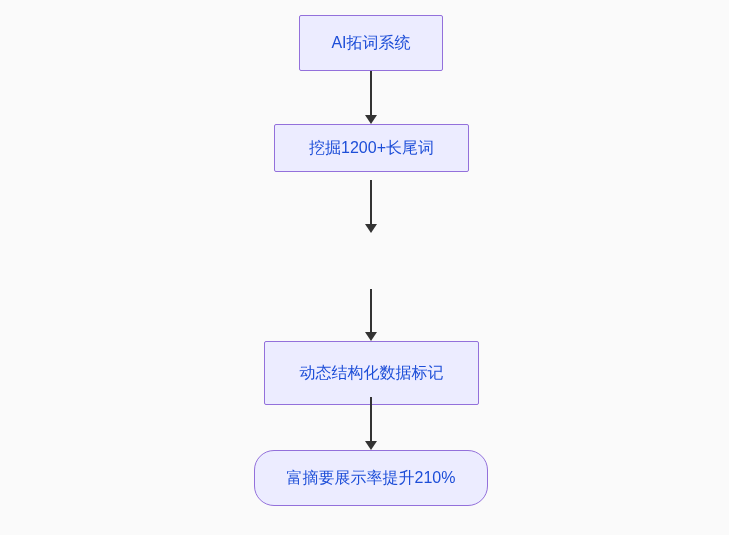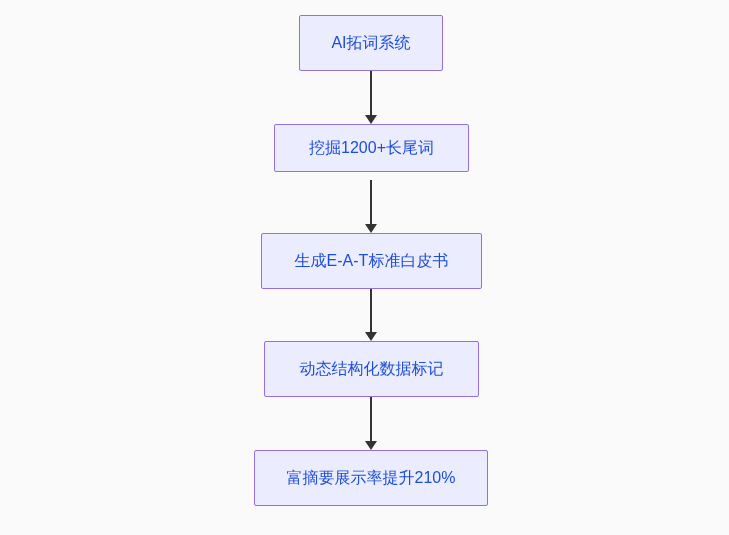--- a/index.html
+++ b/index.html
@@ -28,22 +28,22 @@
     align-items: center;
     justify-content: center;
     color: #1d4ed8;
     font-size: 16px;
     line-height: 1;
     white-space: nowrap;
   }
   .node-1 { left: 299px; top: 15px;  width: 144px; height: 56px; }
   .node-2 { left: 274px; top: 124px; width: 195px; height: 48px; }
   .node-3 { left: 261px; top: 233px; width: 221px; height: 56px; }
-  .node-4 { left: 264px; top: 341px; width: 215px; height: 56px; }
-  .node-5 { left: 254px; top: 450px; width: 234px; height: 56px; }
+  .node-4 { left: 264px; top: 341px; width: 215px; height: 64px; }
+  .node-5 { left: 254px; top: 450px; width: 234px; height: 56px; border-radius: 20px; }
 
   .edge {
     position: absolute;
     left: 371px;
     transform: translateX(-50%);
     display: flex;
     flex-direction: column;
     align-items: center;
     width: 12px;
   }
@@ -80,23 +80,20 @@
 
   <div class="node node-2">
     <span>挖掘1200+长尾词</span>
   </div>
 
   <div class="edge edge-2">
     <div class="edge-line"></div>
     <div class="edge-head"></div>
   </div>
 
-  <div class="node node-3">
-    <span>生成E-A-T标准白皮书</span>
-  </div>
 
   <div class="edge edge-3">
     <div class="edge-line"></div>
     <div class="edge-head"></div>
   </div>
 
   <div class="node node-4">
     <span>动态结构化数据标记</span>
   </div>
 

